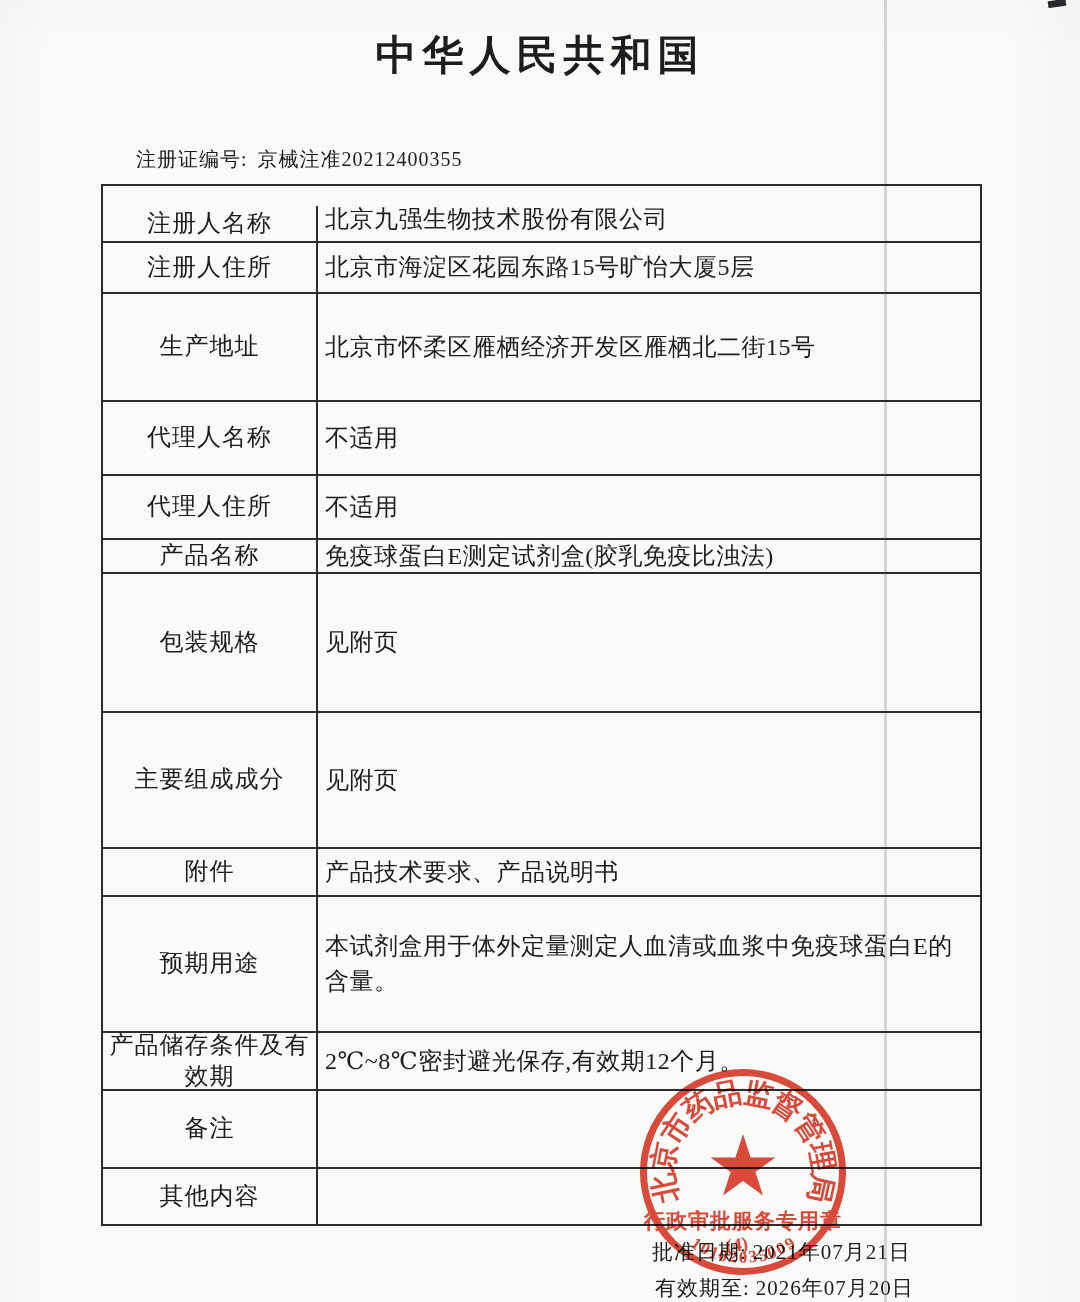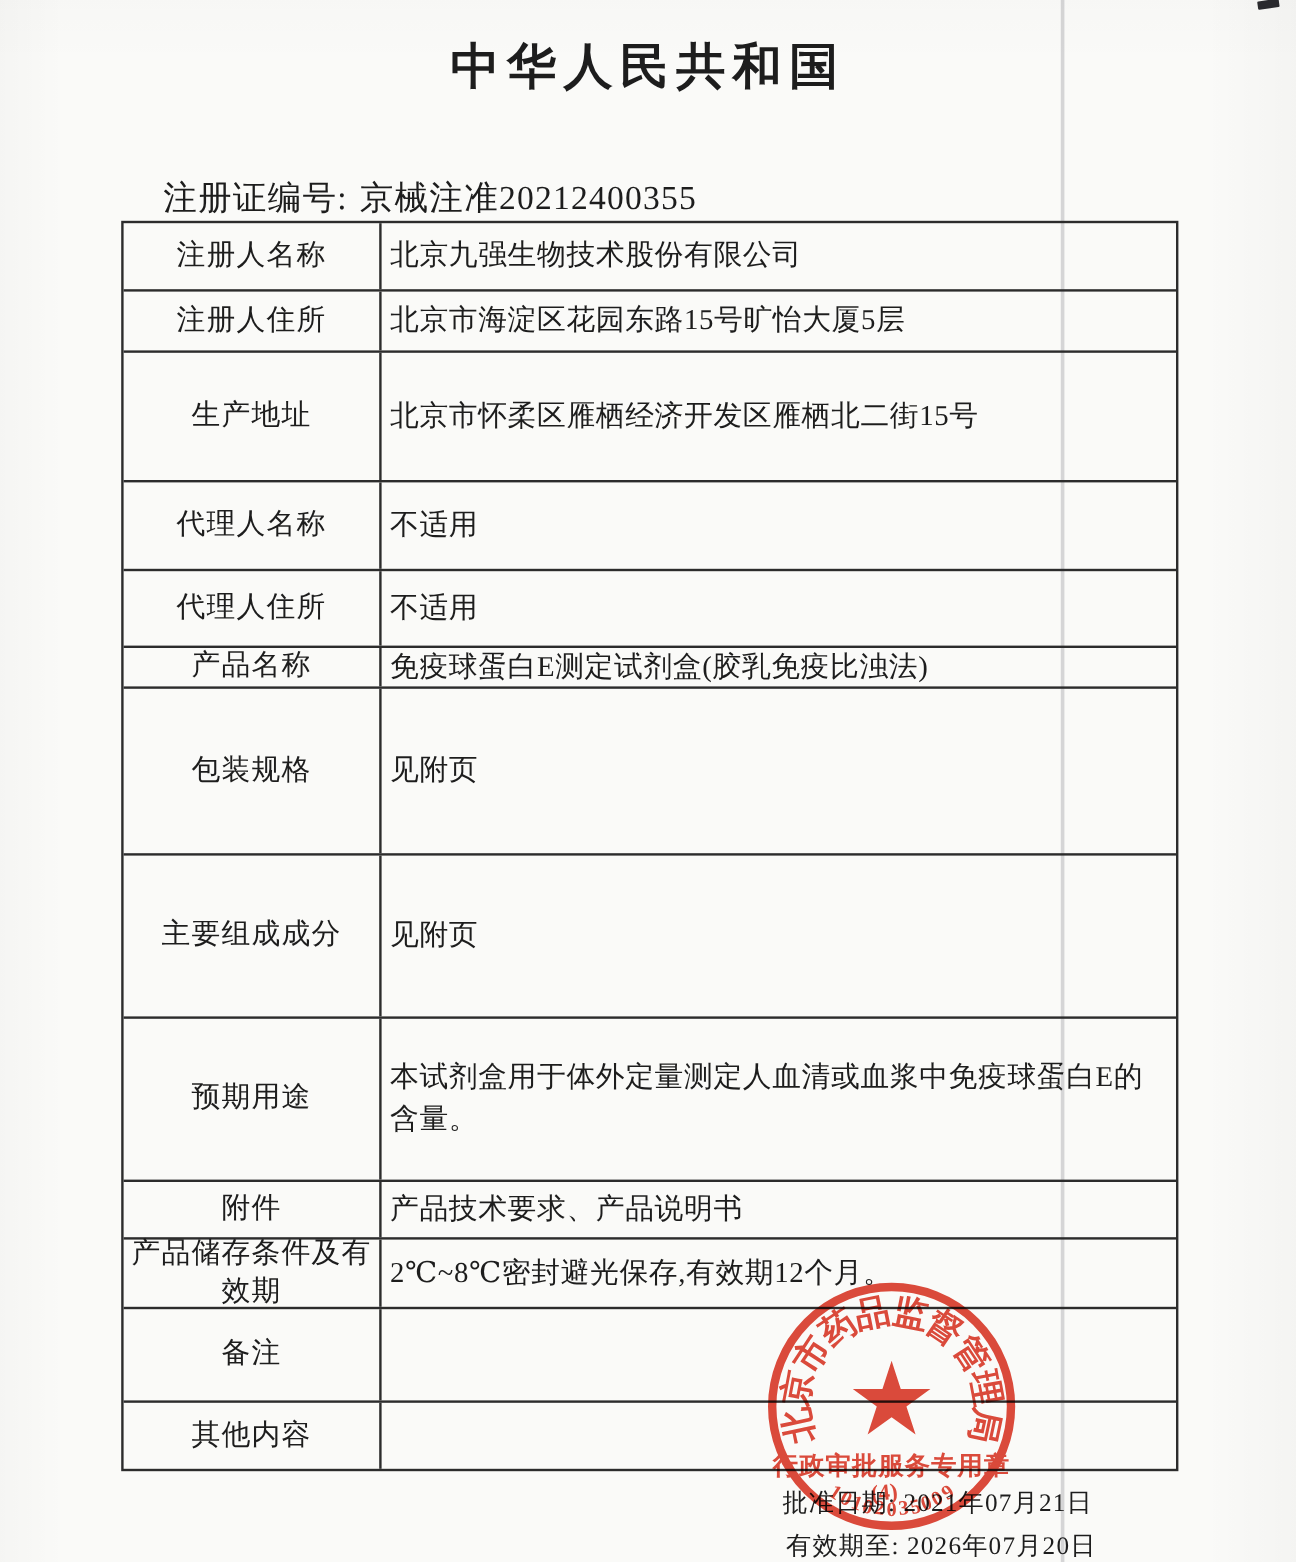--- a/index.html
+++ b/index.html
@@ -15,27 +15,27 @@
   
   .scan-line { position:absolute; top:0; left:884px; width:3px; height:1302px;
     background:rgba(120,120,125,0.28); }
   .corner-speck { position:absolute; right:14px; top:0; width:18px; height:7px;
     background:#2a2a2e; border-radius:1px; transform:rotate(-8deg); }
 
   .title-block { position:absolute; top:28px; left:0; width:1080px; text-align:center; }
   .title-line1 { font-size:41px; font-weight:bold; letter-spacing:6px; }
   .title-line2 { font-size:40px; font-weight:bold; margin-top:6px; letter-spacing:1px; }
 
-  .regno { position:absolute; top:146px; left:136px; font-size:28px; letter-spacing:1px;text-align:right; }
+  .regno { position:absolute; top:146px; left:136px; font-size:20px; letter-spacing:1px;text-align:right; }
   .regno .val { margin-left:10px; }
 
   .tbl { position:absolute; left:101px; top:184px; width:881px;
     border:2px solid #2c2c2c; background:transparent; }
   .row { display:flex; border-top:2px solid #2c2c2c; }
-  .row:first-child { border-top:none; }
+  .row:first-child { border-top:none;align-items:flex-end; }
   .cell-label { width:215px; border-right:2px solid #2c2c2c; display:flex;
     align-items:center; justify-content:center; text-align:center;
     font-size:24px; padding:2px 4px; line-height:1.3; letter-spacing:1px; }
   .cell-value { flex:1; display:flex; align-items:center;
     font-size:24px; padding:4px 10px 4px 7px; line-height:1.45; letter-spacing:0.5px; }
 
   .footer-approval { position:absolute; left:130px; top:1234px; font-size:22px; letter-spacing:2px; }
   .footer-approval .val { margin-left:12px; }
   .footer-date1 { position:absolute; left:652px; top:1238px; font-size:21px; letter-spacing:1px; }
   .footer-date2 { position:absolute; left:655px; top:1274px; font-size:21px; letter-spacing:1px; }
@@ -98,27 +98,27 @@
       <div class="cell-value">免疫球蛋白E测定试剂盒(胶乳免疫比浊法)</div>
     </div>
     <div class="row" style="height:139px">
       <div class="cell-label">包装规格</div>
       <div class="cell-value">见附页</div>
     </div>
     <div class="row" style="height:136px">
       <div class="cell-label">主要组成成分</div>
       <div class="cell-value">见附页</div>
     </div>
+    <div class="row" style="height:48px">
+      <div class="cell-label">附件</div>
+      <div class="cell-value">产品技术要求、产品说明书</div>
+    </div>
     <div class="row" style="height:136px">
       <div class="cell-label">预期用途</div>
       <div class="cell-value">本试剂盒用于体外定量测定人血清或血浆中免疫球蛋白E的含量。</div>
-    </div>
-    <div class="row" style="height:48px">
-      <div class="cell-label">附件</div>
-      <div class="cell-value">产品技术要求、产品说明书</div>
     </div>
     <div class="row" style="height:58px">
       <div class="cell-label">产品储存条件及有效期</div>
       <div class="cell-value">2℃~8℃密封避光保存,有效期12个月。</div>
     </div>
     <div class="row" style="height:78px">
       <div class="cell-label">备注</div>
       <div class="cell-value"></div>
     </div>
     <div class="row" style="height:57px">

